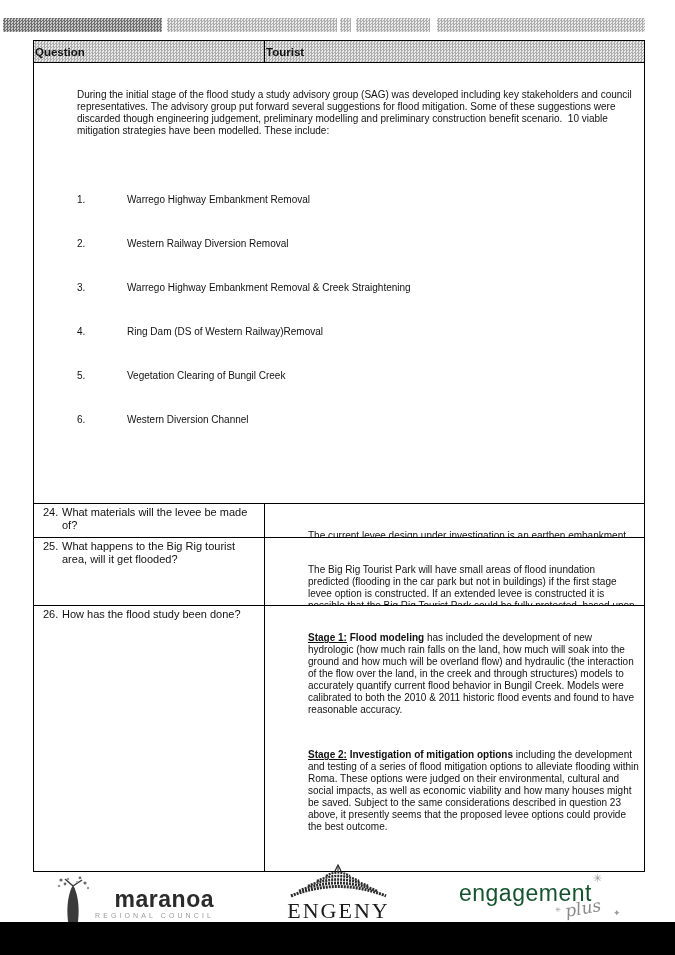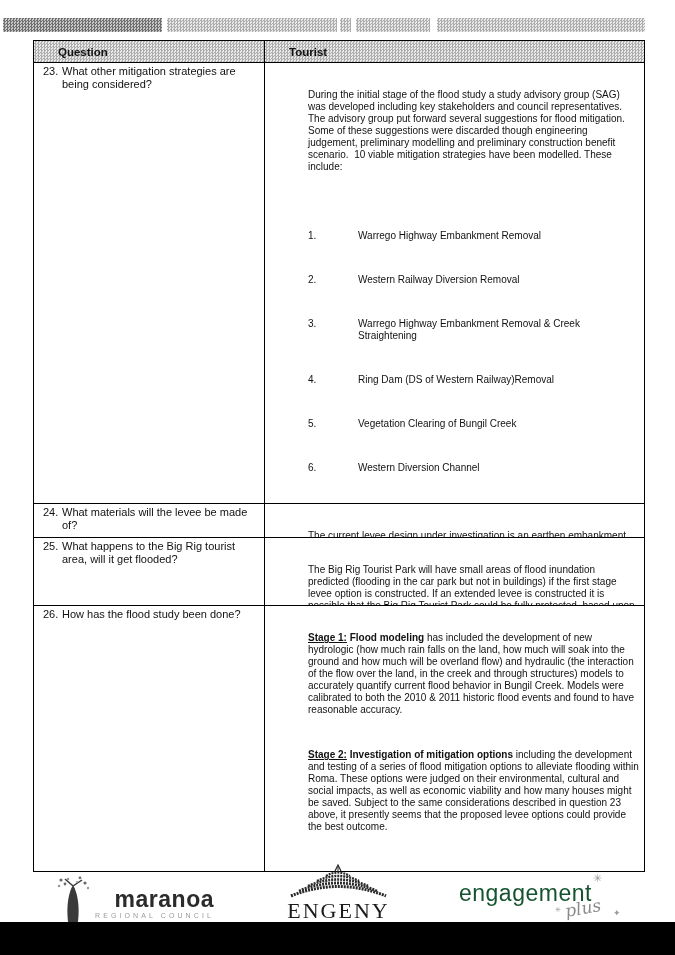--- a/index.html
+++ b/index.html
@@ -29,21 +29,21 @@
     width:231px;min-width:231px;box-sizing:border-box;border-right:1px solid #000;
     padding:2px 4px 2px 9px;font-size:11px;line-height:13.4px;
   }
   .r-cell{
     flex:1;box-sizing:border-box;padding:2px 5px 2px 7px;
     font-size:10px;line-height:12px;white-space:pre-wrap;margin-left:36px;
   }
   .hdr-row{height:22px;}
   .hdr-cell{
     display:flex;align-items:center;font-weight:bold;font-size:11.5px;
-    padding:0 4px 0 24px;box-sizing:border-box;
+    padding:0 4px 0 1px;box-sizing:border-box;
   }
   .hdr-q{width:231px;min-width:231px;border-right:1px solid #000;}
   .hdr-r{flex:1;}
   .q-wrap{display:flex;}
   .q-num{width:19px;min-width:19px;}
   .para{margin:0 0 9px 0;}
   .para:last-child{margin-bottom:0;}
   .num-list{margin:0 0 3px 0;}
   .num-item{display:flex;margin:0 0 8px 0;}
   .num-item .li-num{width:50px;min-width:50px;}
@@ -80,26 +80,20 @@
 </div>
 
 <div class="doc-table">
 
   <div class="t-row hdr-row">
     <div class="hdr-cell hdr-q hatch-light">Question</div>
     <div class="hdr-cell hdr-r hatch-light">Tourist</div>
   </div>
 
   <div class="t-row" style="height:441px;">
-    <div class="q-cell">
-      <div class="q-wrap">
-        <span class="q-num">23.</span>
-        <span>What other mitigation strategies are being considered?</span>
-      </div>
-    </div>
     <div class="r-cell">
       <div class="para">During the initial stage of the flood study a study advisory group (SAG) was developed including key stakeholders and council representatives. The advisory group put forward several suggestions for flood mitigation. Some of these suggestions were discarded though engineering judgement, preliminary modelling and preliminary construction benefit scenario.  10 viable mitigation strategies have been modelled. These include:</div>
       <div class="num-list">
         <div class="num-item"><span class="li-num">1.</span><span>Warrego Highway Embankment Removal</span></div>
         <div class="num-item"><span class="li-num">2.</span><span>Western Railway Diversion Removal</span></div>
         <div class="num-item"><span class="li-num">3.</span><span>Warrego Highway Embankment Removal &amp; Creek Straightening</span></div>
         <div class="num-item"><span class="li-num">4.</span><span>Ring Dam (DS of Western Railway)Removal</span></div>
         <div class="num-item"><span class="li-num">5.</span><span>Vegetation Clearing of Bungil Creek</span></div>
         <div class="num-item"><span class="li-num">6.</span><span>Western Diversion Channel</span></div>
         

